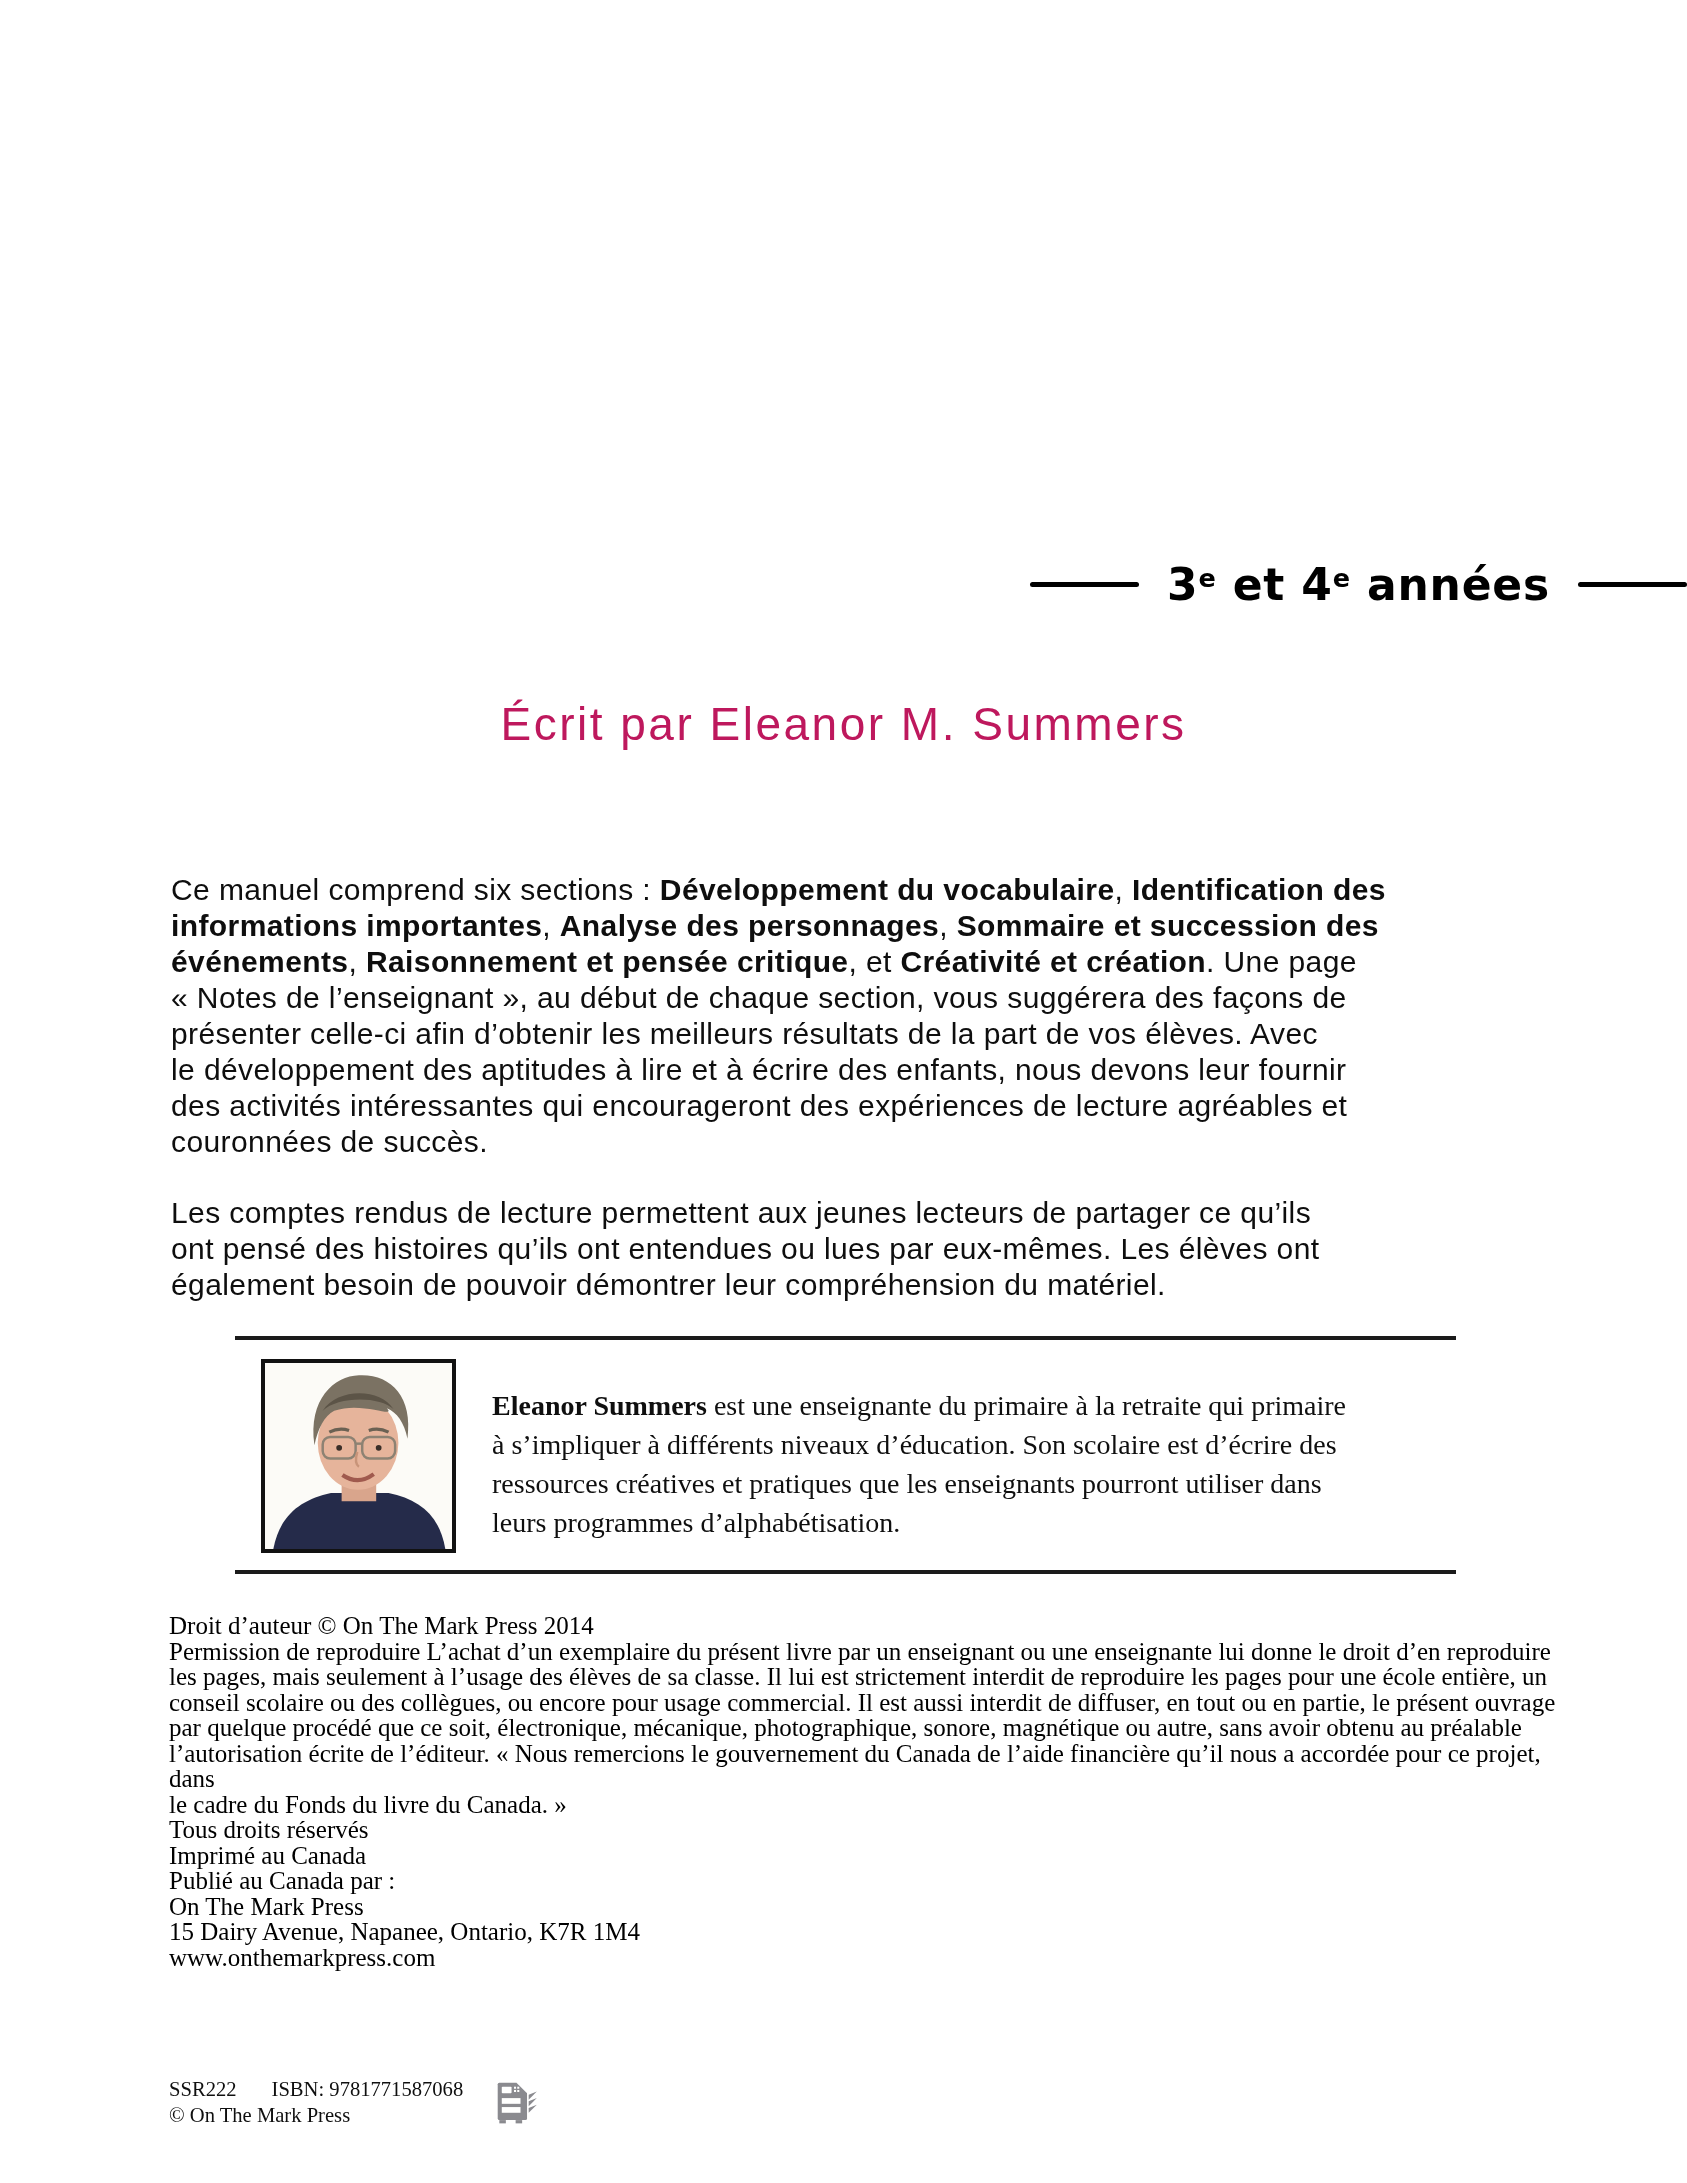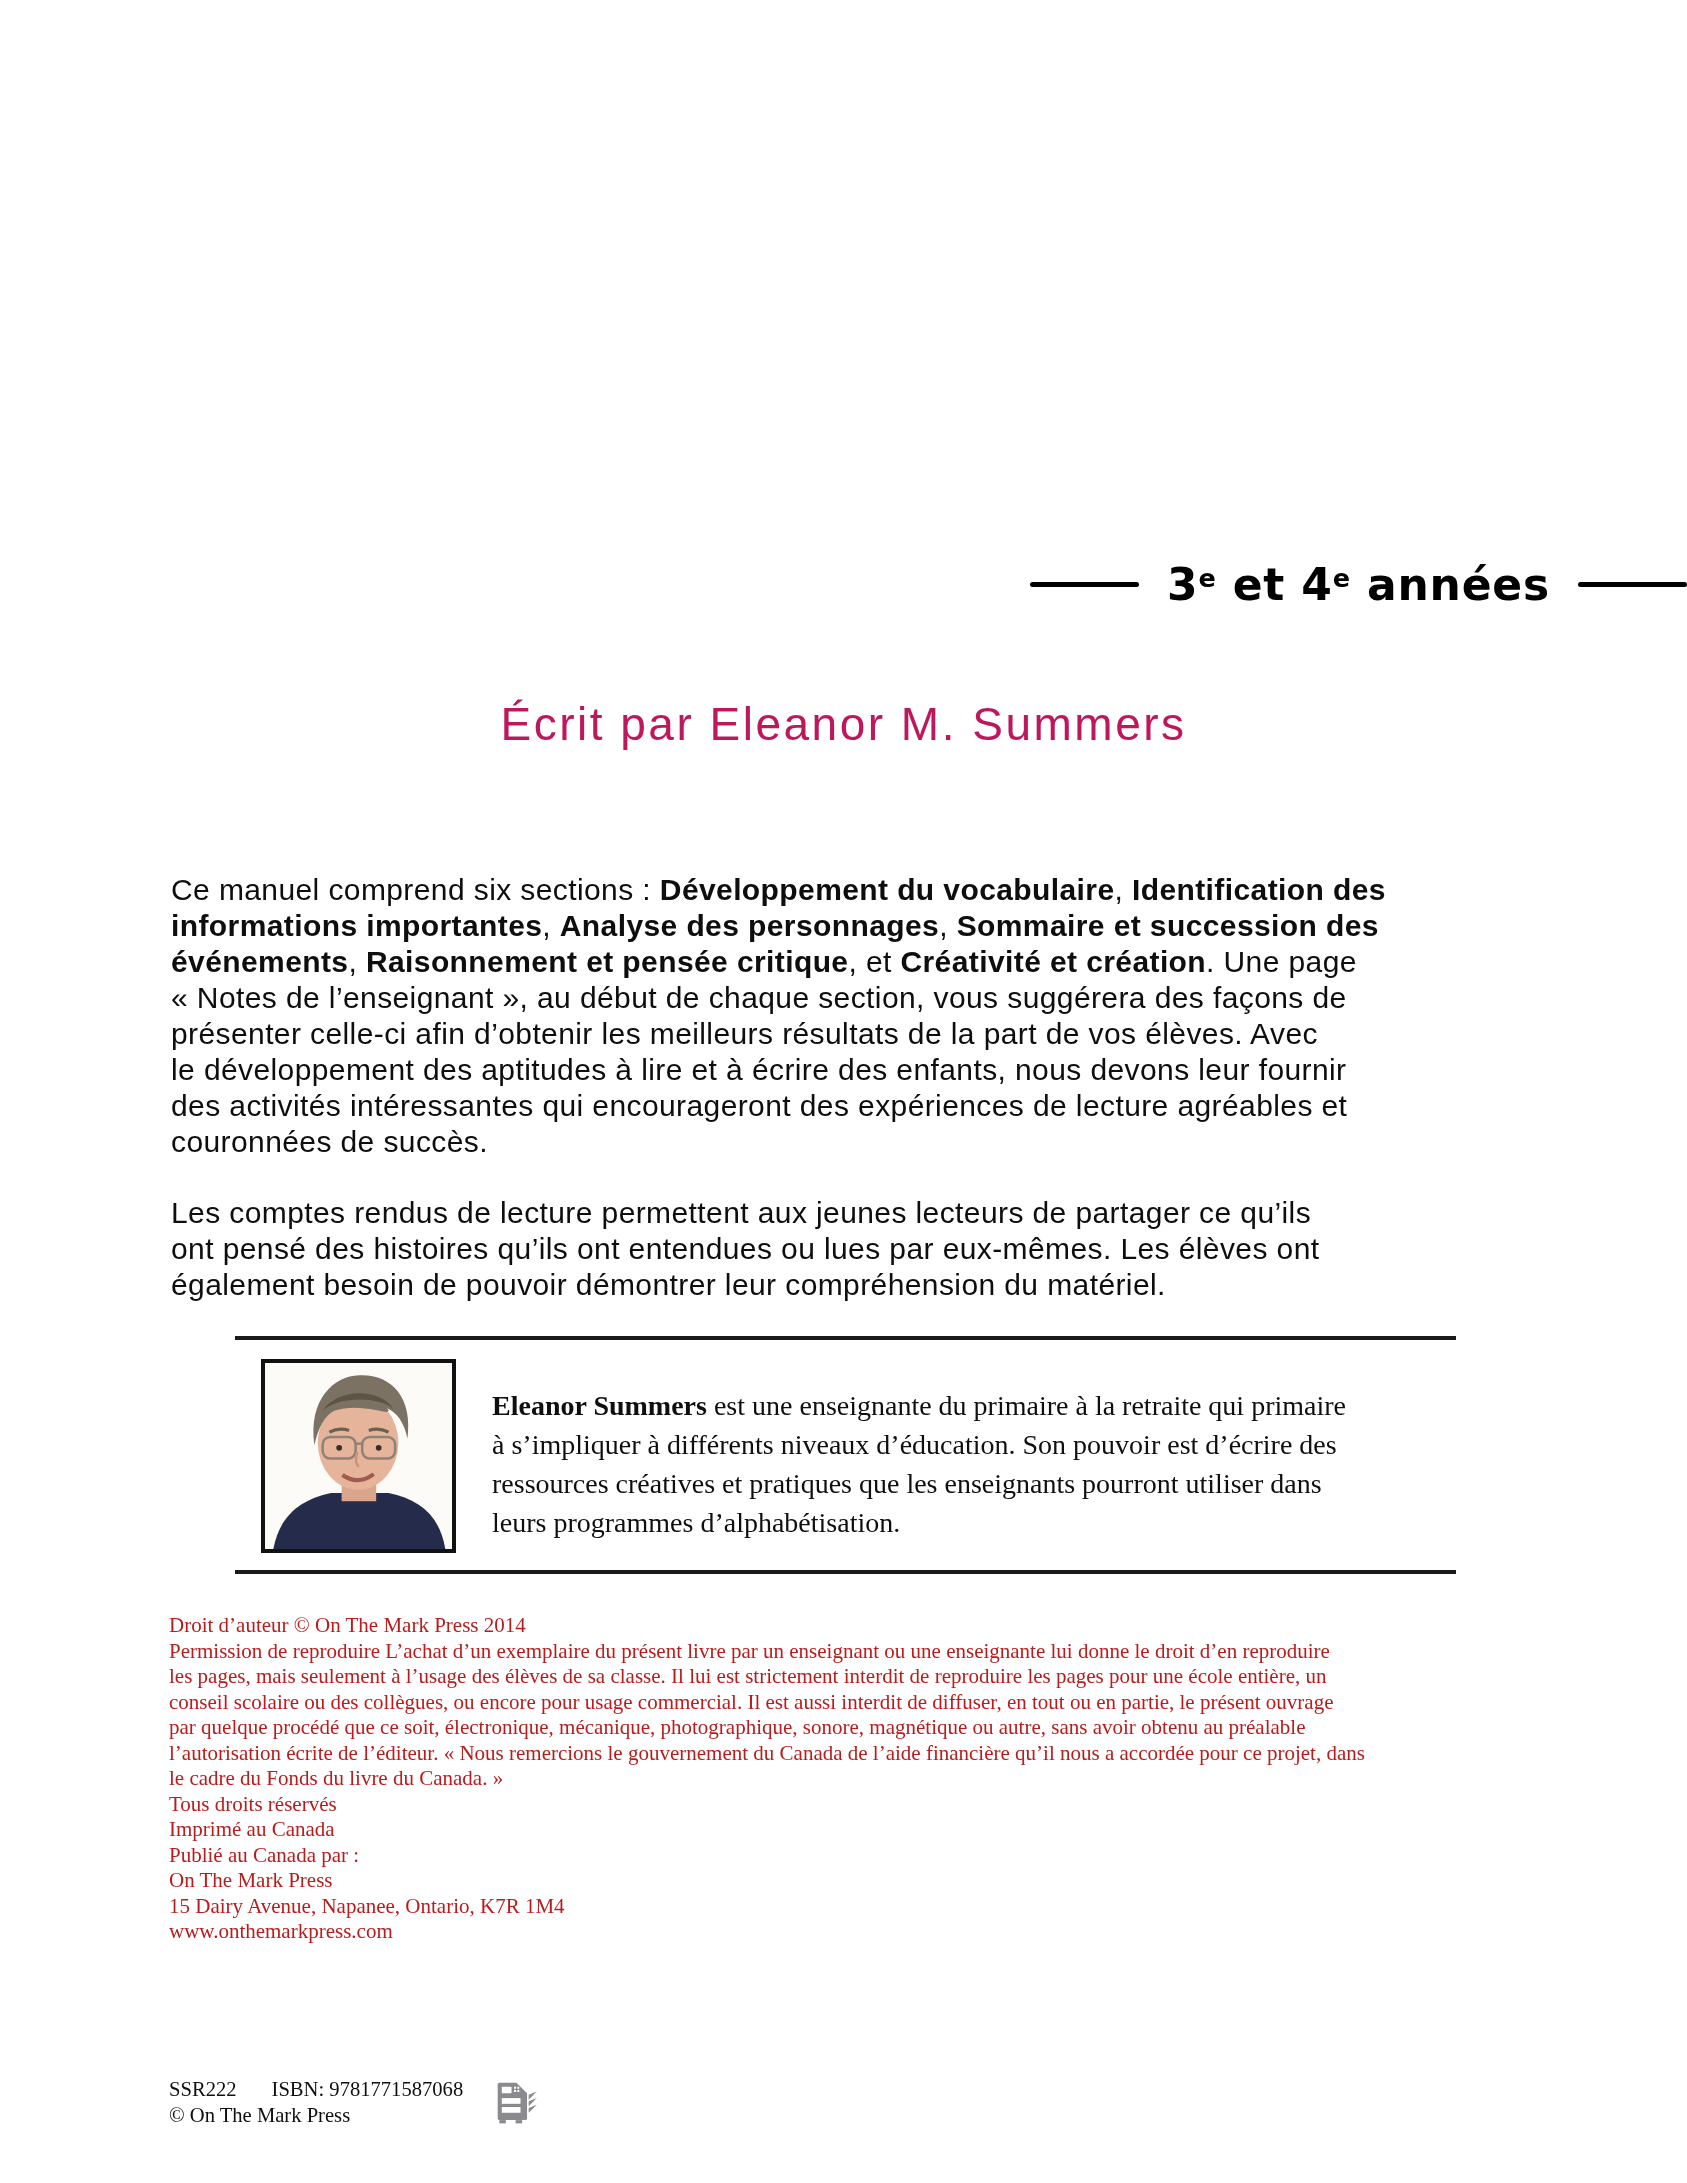--- a/index.html
+++ b/index.html
@@ -31,21 +31,21 @@
   .rule-bottom{top:1570px}
 
   .photo{position:absolute;left:261px;top:1359px;width:187px;height:186px;
          border:4.1px solid #121212;background:#fbfaf7}
   .photo svg{display:block;width:100%;height:100%}
 
   .bio{position:absolute;left:492px;top:1386px;width:1030px;
        font-family:"Liberation Serif",serif;font-size:28px;line-height:39px;color:#0f0f0f}
 
   .colophon{position:absolute;left:169px;top:1613px;width:1417px;
-            font-family:"Liberation Serif",serif;font-size:21px;line-height:25.5px;color:#b91c1c}
+            font-family:"Liberation Serif",serif;font-size:25px;line-height:25.5px;color:#000000}
   .colophon p{margin:0}
   .c-line{margin:0 0 31px 0}
   .c-perm{margin:0 0 24px 0}
   .c-rights{margin:0 0 34px 0}
 
   .footer-ids{position:absolute;left:169px;top:2076px;
               font-family:"Liberation Serif",serif;font-size:20.6px;line-height:26px;color:#0f0f0f}
   .isbn{margin-left:35px}
 
   .copier{position:absolute;left:491px;top:2081px;width:46px;height:44px}
@@ -86,21 +86,21 @@
       <line x1="110" y1="98" x2="118" y2="98" stroke="#8d8273" stroke-width="3"></line>
       <circle cx="90" cy="103" r="3.5" fill="#3a2e28"></circle>
       <circle cx="138" cy="103" r="3.5" fill="#3a2e28"></circle>
       <path d="M78,84 q12,-6 24,-2" stroke="#6b6153" stroke-width="4" fill="none"></path>
       <path d="M126,82 q12,-4 24,2" stroke="#6b6153" stroke-width="4" fill="none"></path>
       <path d="M112,108 q-4,14 2,18" stroke="#c89479" stroke-width="3" fill="none"></path>
       <path d="M94,136 q19,13 38,-1" stroke="#a05a4e" stroke-width="5" fill="none"></path>
     </svg>
   </div>
 
-  <div class="bio"><span class="b">Eleanor Summers</span><span> est une enseignante du primaire à la retraite qui primaire</span><br><span>à s’impliquer à différents niveaux d’éducation. Son pouvoir est d’écrire des</span><br><span>ressources créatives et pratiques que les enseignants pourront utiliser dans</span><br><span>leurs programmes d’alphabétisation.</span></div>
+  <div class="bio"><span class="b">Eleanor Summers</span><span> est une enseignante du primaire à la retraite qui primaire</span><br><span>à s’impliquer à différents niveaux d’éducation. Son scolaire est d’écrire des</span><br><span>ressources créatives et pratiques que les enseignants pourront utiliser dans</span><br><span>leurs programmes d’alphabétisation.</span></div>
 
   <div class="rule-h rule-bottom"></div>
 
   <div class="colophon">
     <p class="c-line">Droit d’auteur © On The Mark Press 2014</p>
     <p class="c-perm"><span>Permission de reproduire L’achat d’un exemplaire du présent livre par un enseignant ou une enseignante lui donne le droit d’en reproduire</span><br><span>les pages, mais seulement à l’usage des élèves de sa classe. Il lui est strictement interdit de reproduire les pages pour une école entière, un</span><br><span>conseil scolaire ou des collègues, ou encore pour usage commercial. Il est aussi interdit de diffuser, en tout ou en partie, le présent ouvrage</span><br><span>par quelque procédé que ce soit, électronique, mécanique, photographique, sonore, magnétique ou autre, sans avoir obtenu au préalable</span><br><span>l’autorisation écrite de l’éditeur. « Nous remercions le gouvernement du Canada de l’aide financière qu’il nous a accordée pour ce projet, dans</span><br><span>le cadre du Fonds du livre du Canada. »</span></p>
     <p class="c-rights"><span>Tous droits réservés</span><br><span>Imprimé au Canada</span></p>
     <p class="c-pub"><span>Publié au Canada par :</span><br><span>On The Mark Press</span><br><span>15 Dairy Avenue, Napanee, Ontario, K7R 1M4</span><br><span>www.onthemarkpress.com</span></p>
   </div>
 

